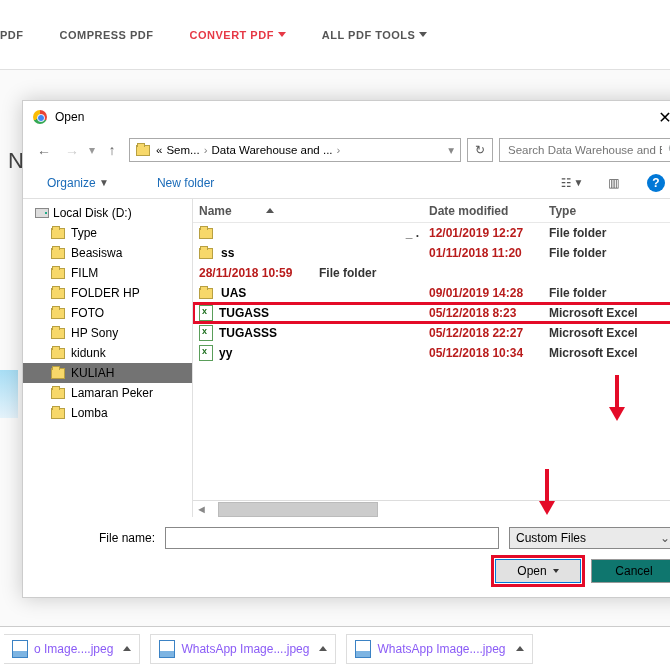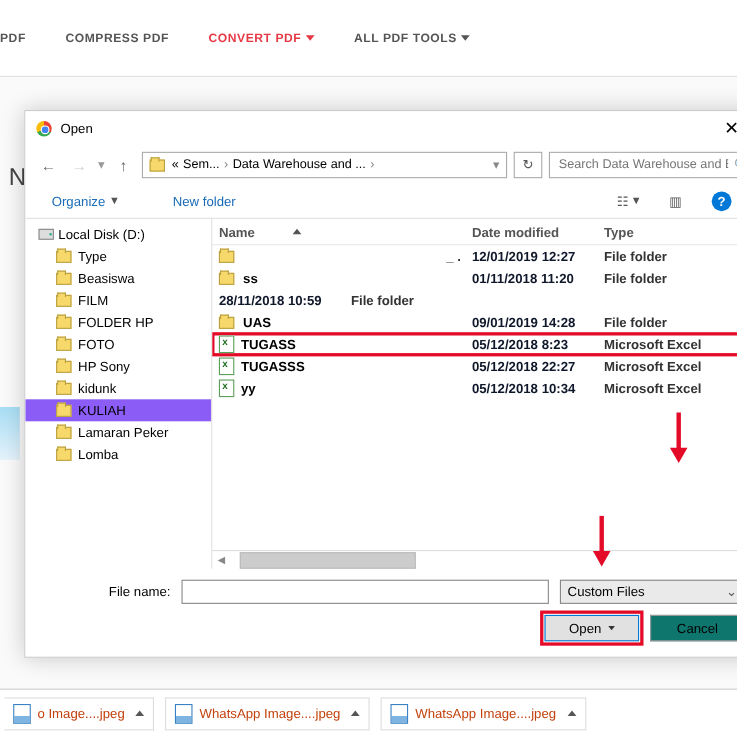--- a/index.html
+++ b/index.html
@@ -188,21 +188,21 @@
   .tree-row {
     display:flex; align-items:center;
     height: 20px;
     padding-left: 28px;
     gap: 4px;
     font-size: 12px;
     cursor: pointer;
     white-space: nowrap;
   }
   .tree-row.drive { padding-left: 12px; }
-  .tree-row.selected { background: #8b5cf6; }
+  .tree-row.selected { background: #737373; }
   .drive-icon {
     width: 14px; height: 10px;
     background: #ddd; border:1px solid #888; position:relative;
   }
   .drive-icon::after { content:""; position:absolute; right:1px; top:3px; width:2px; height:2px; background:#2a8; }
 
   .filelist {
     flex: 1;
     display:flex;
     flex-direction: column;
@@ -239,21 +239,21 @@
     align-items:center;
     height: 20px;
     padding-left: 6px;
   }
   .file-row.highlight {
     outline: 3px solid #e40b28;
     outline-offset: -2px;
     background: #fff;
   }
   .fname { width: 230px; display:flex; align-items:center; gap:6px; }
-  .fdate { width: 120px; color:#0f172a; }
+  .fdate { width: 120px; color:#b91c1c; }
   .ftype { flex:1; color:#333; white-space:nowrap; overflow:hidden; }
   .excel-icon {
     width: 14px; height: 16px; background:#fff; border:1px solid #5a9e5a;
     position:relative;
   }
   .excel-icon::after { content:"x"; position:absolute; left:2px; top:0; font-size:9px; color:#1e6f1e; font-weight:bold; }
 
   .hscroll {
     height: 17px;
     border-top: 1px solid #ddd;
@@ -355,21 +355,21 @@
     padding: 0 4px;
   }
   .dl-item {
     display:flex; align-items:center;
     border: 1px solid #ddd;
     height: 30px;
     padding: 0 8px;
     margin-right: 10px;
     gap: 6px;
     font-size: 12px;
-    color:#c2410c;
+    color:#8b5cf6;
     cursor:pointer;
   }
   .jpg-icon {
     width: 16px; height: 18px;
     border: 1px solid #3b82c4;
     background: linear-gradient(#fff 60%, #7db4e2 60%);
     position:relative;
   }
   .chev-up {
     width:0;height:0;

